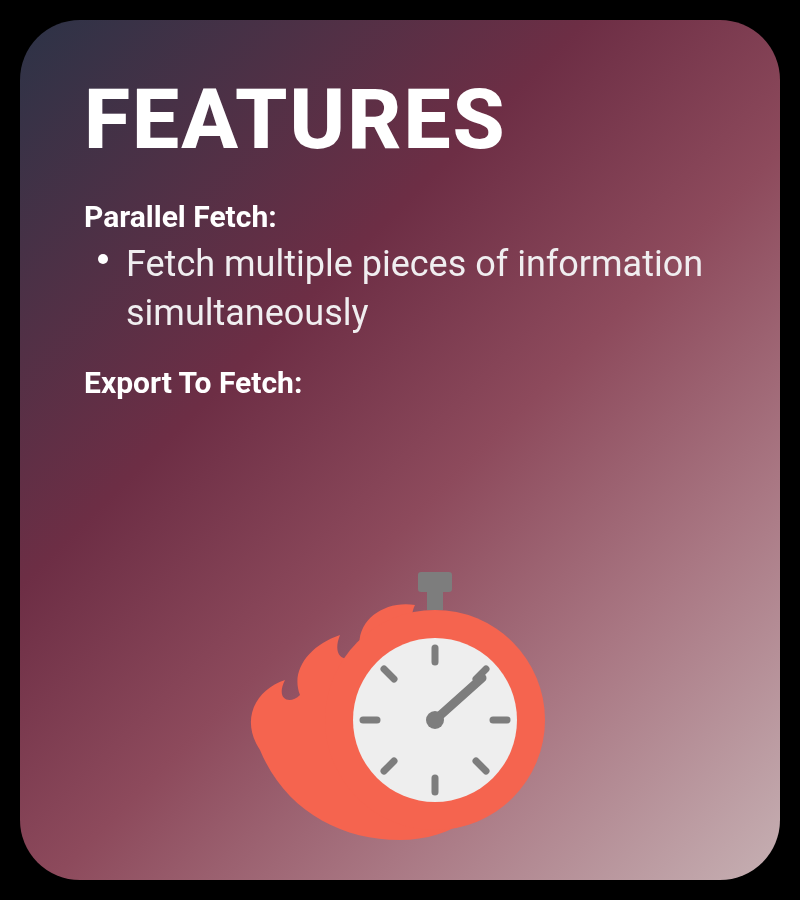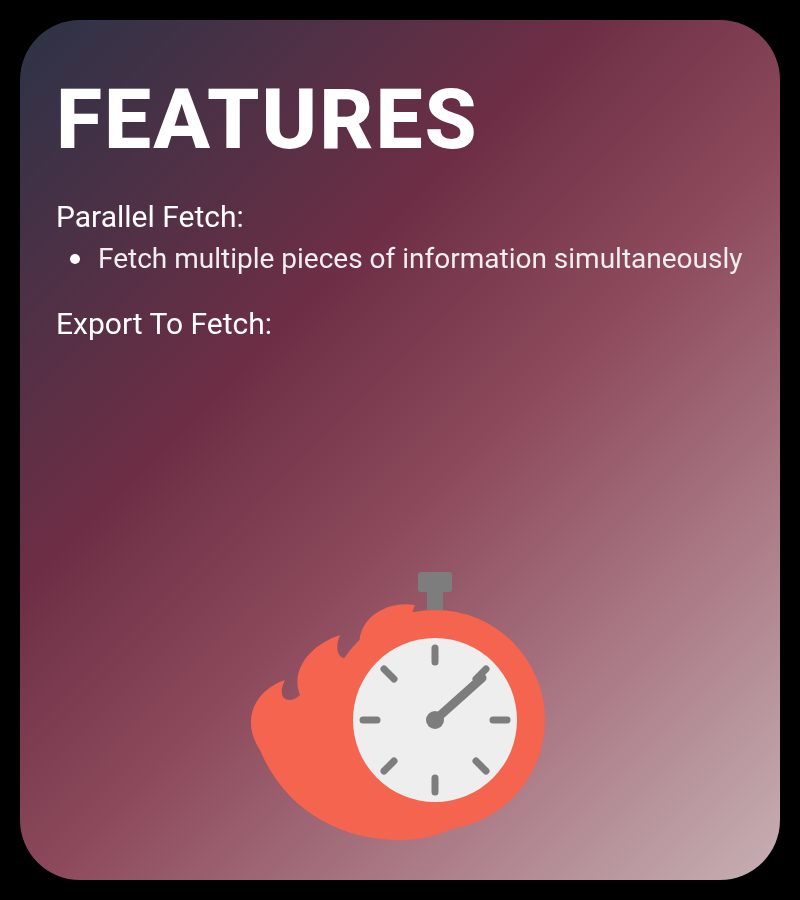--- a/index.html
+++ b/index.html
@@ -10,46 +10,46 @@
     font-family: -apple-system, BlinkMacSystemFont, 'Segoe UI', Roboto, Helvetica, Arial, sans-serif;
     display: flex;
     align-items: center;
     justify-content: center;
   }
   .card {
     width: 760px;
     height: 860px;
     border-radius: 60px;
     background: linear-gradient(135deg, #2c3347 0%, #6d2e45 35%, #8d4a5c 55%, #a97783 75%, #c6b0b3 100%);
-    padding: 50px 36px;
+    padding: 50px 64px;
     color: #fff;
     position: relative;
     overflow: hidden;
   }
   .title {
     font-size: 84px;
     font-weight: 800;
     letter-spacing: 2px;
     margin-bottom: 30px;
   }
   .feature-block {
     margin-bottom: 28px;
   }
   .feature-label {
     font-size: 30px;
-    font-weight: 400;
+    font-weight: 700;
     margin-bottom: 6px;
   }
   .feature-list {
     list-style: none;
     padding-left: 42px;
   }
   .feature-list li {
     position: relative;
-    font-size: 28px;
+    font-size: 36px;
     font-weight: 400;
     line-height: 1.35;
     color: #f0eef0;
   }
   .feature-list li::before {
     content: '';
     position: absolute;
     left: -28px;
     top: 14px;
     width: 10px;

